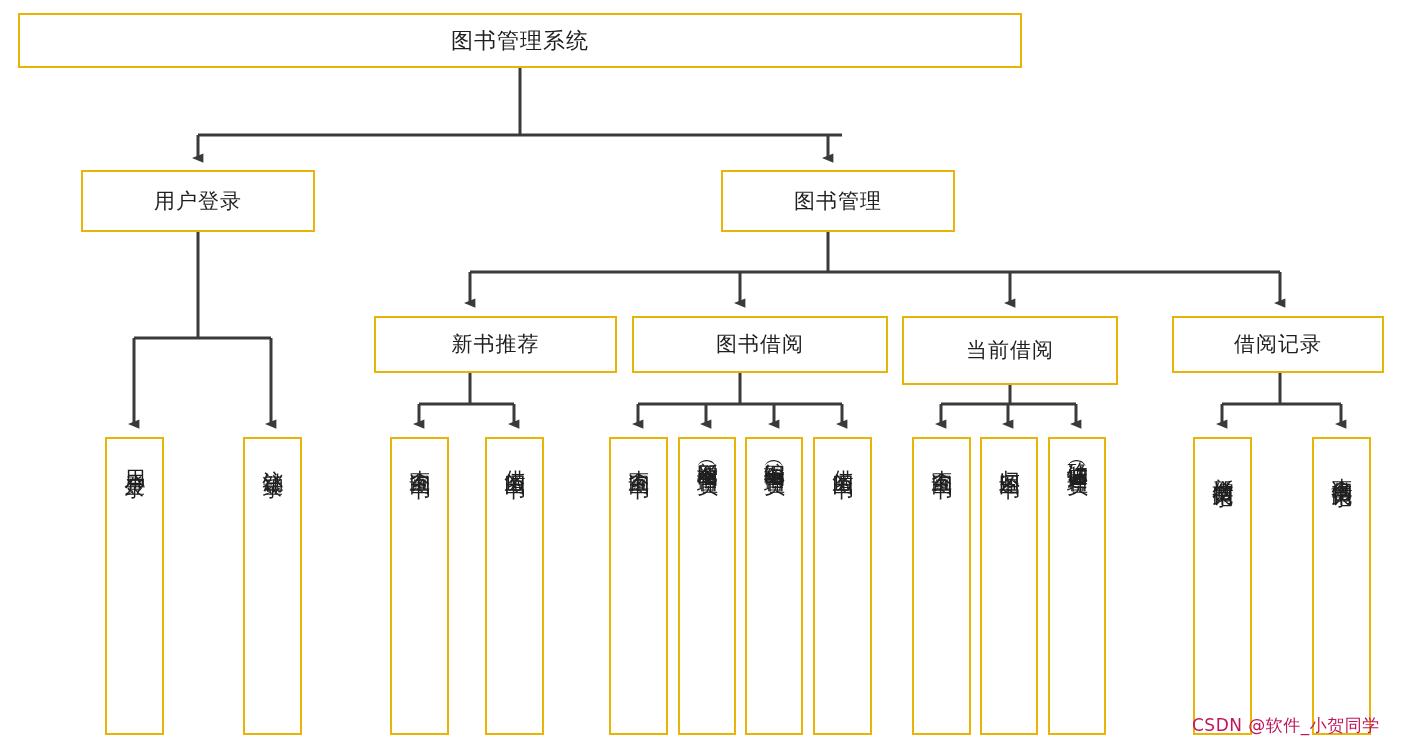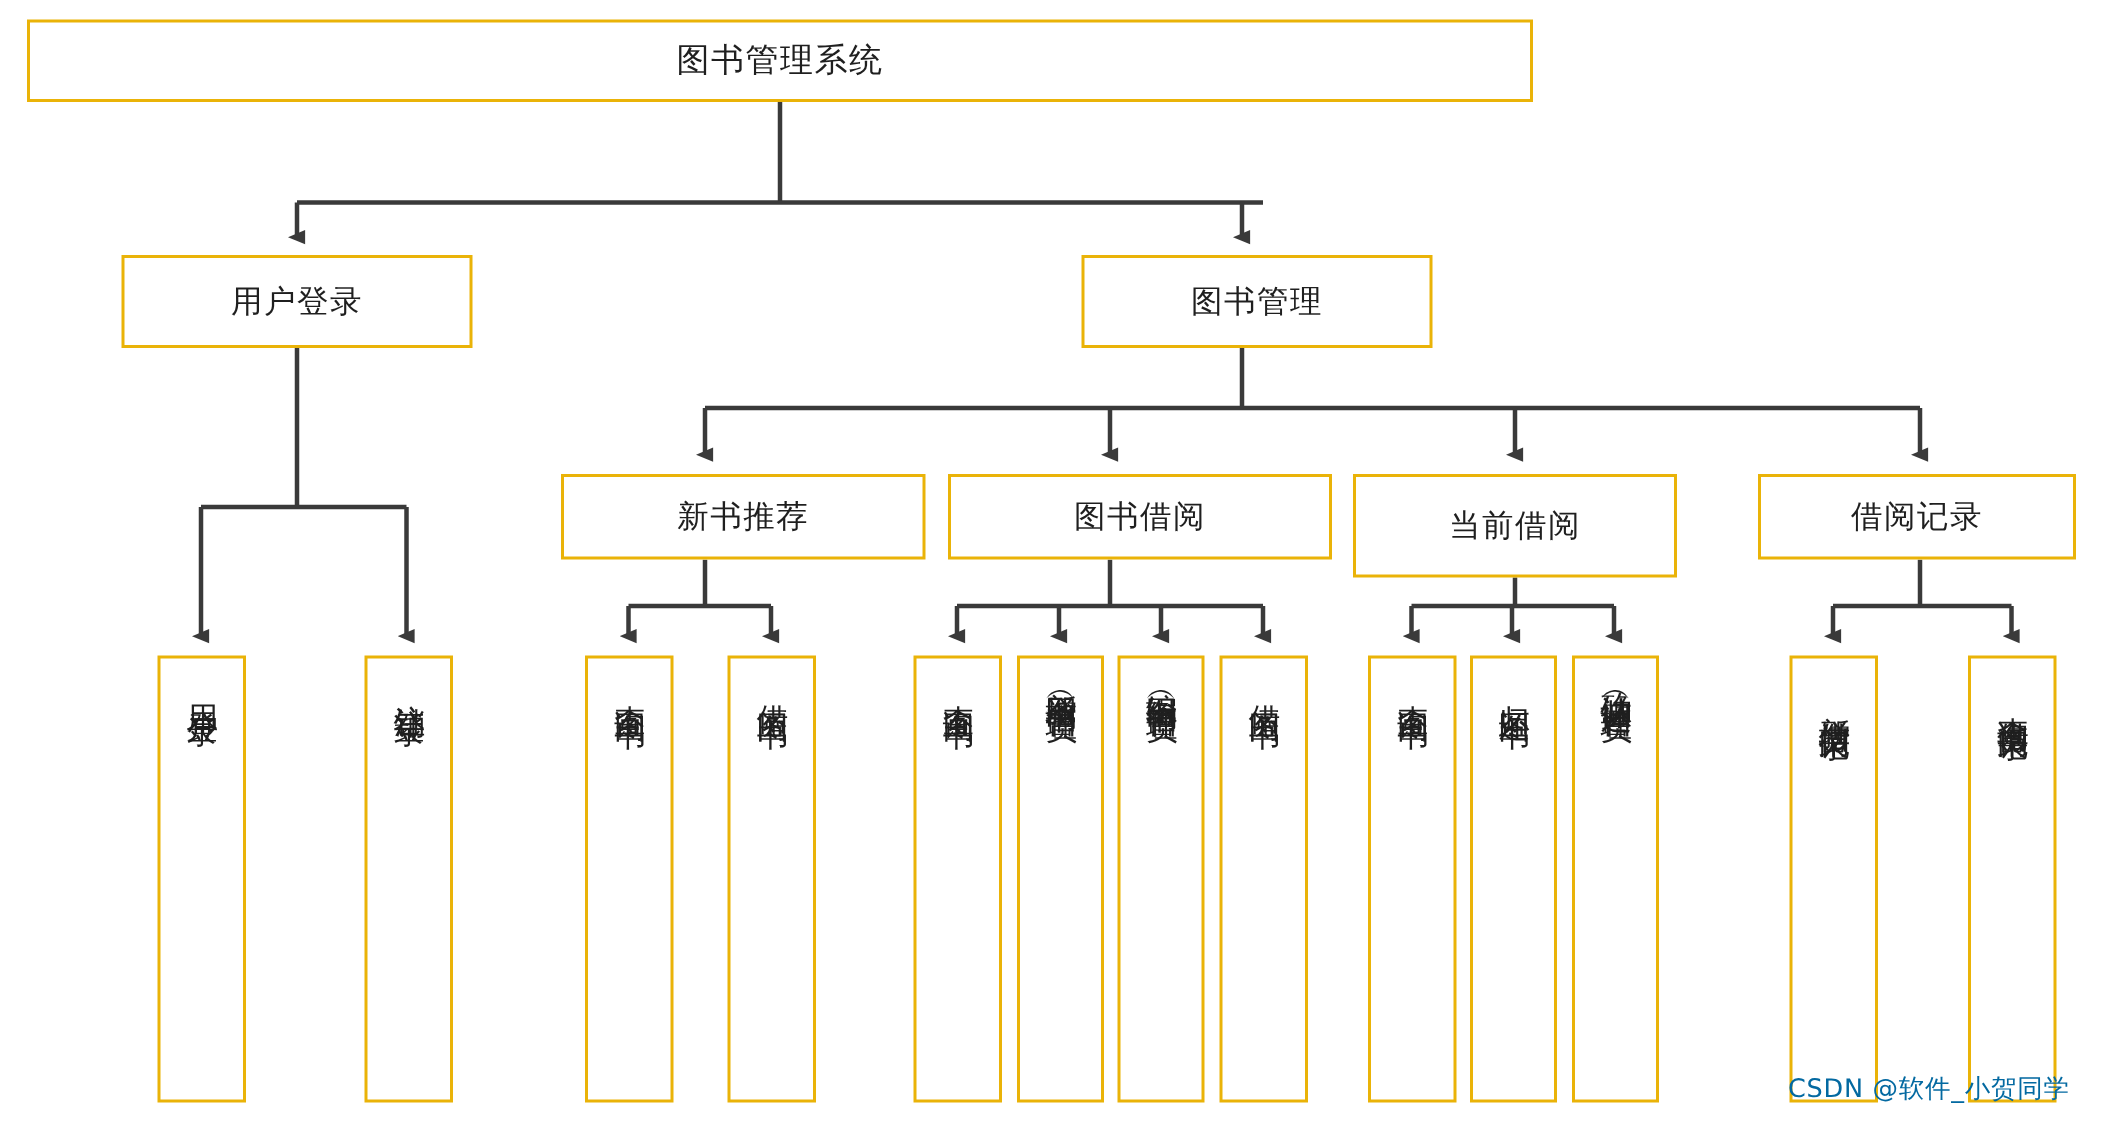--- a/index.html
+++ b/index.html
@@ -61,21 +61,21 @@
   }
   .leaf.tall .label {
     letter-spacing: 2px;
   }
   .root .label { font-size: 22px; }
   .watermark {
     position: absolute;
     left: 1192px;
     top: 714px;
     font-size: 17px;
-    color: #0369a1;
+    color: #be185d;
     letter-spacing: 0.5px;
     white-space: nowrap;
   }
 </style>
 </head>
 <body>
 
 <div id="canvas">
 
   <svg id="connectors" viewBox="0 0 1405 747" xmlns="http://www.w3.org/2000/svg">

